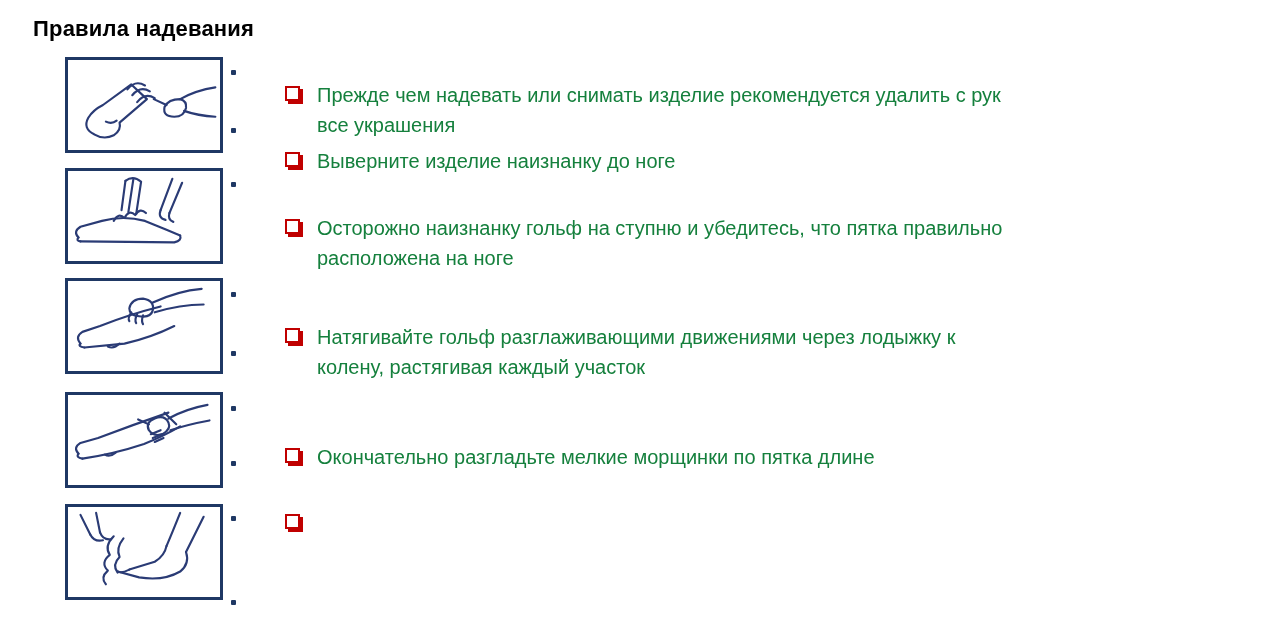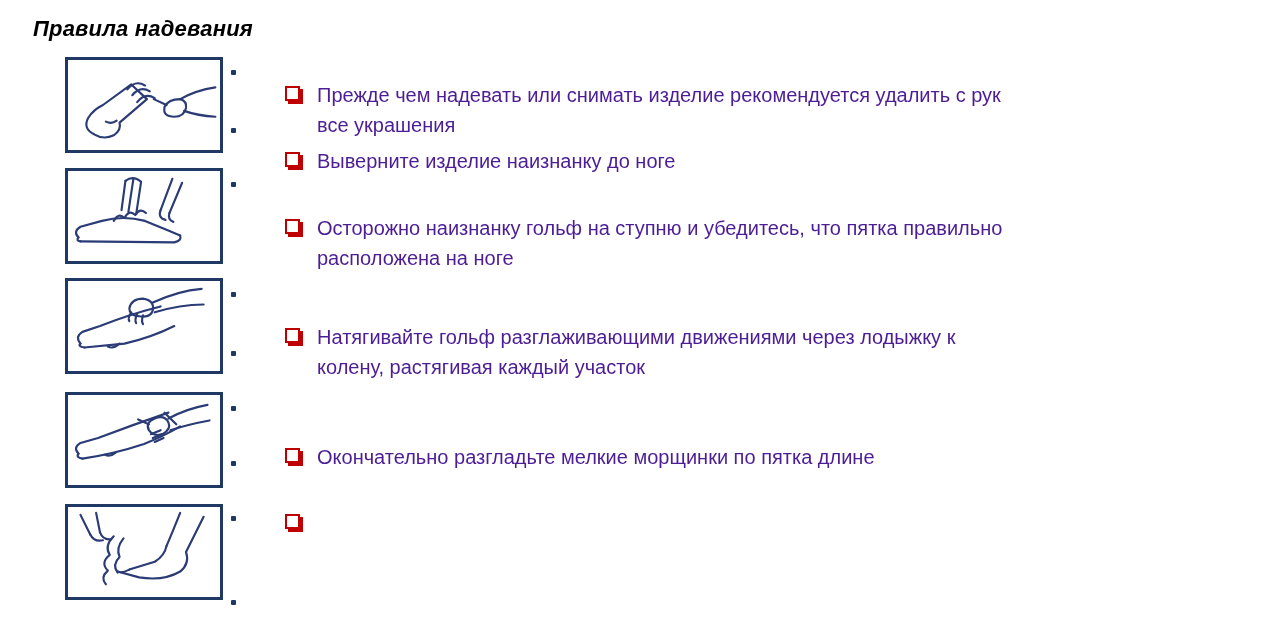--- a/index.html
+++ b/index.html
@@ -7,21 +7,20 @@
     position:relative;
     width:1264px;height:619px;
     background:#ffffff;
     font-family:"Liberation Sans", sans-serif;
     overflow:hidden;
   }
   .title{
     position:absolute;left:33px;top:16px;
     font-size:22px;font-weight:bold;color:#000000;
     letter-spacing:0.2px;
-    font-style:italic;
   }
   .img-box{
     position:absolute;left:65px;width:158px;height:96px;
     border:3px solid #1F3864;background:#ffffff;
     box-sizing:border-box;padding:2px;
   }
   .img-box svg{width:100%;height:100%;display:block;}
   .dot{
     position:absolute;left:231px;width:5px;height:5px;
     background:#1F3864;border-radius:1px;
@@ -30,21 +29,21 @@
     position:absolute;left:285px;width:930px;
     display:flex;gap:17px;align-items:flex-start;
   }
   .chk{
     flex:none;width:11px;height:11px;
     border:2.5px solid #C00000;background:#ffffff;
     box-shadow:3px 3px 0 #C00000;
     margin-top:6px;
   }
   .btxt{
-    font-size:20px;line-height:30px;color:#4c1d95;
+    font-size:20px;line-height:30px;color:#15803d;
     white-space:pre-line;
   }
 </style>
 </head>
 <body>
 
 <div class="slide">
 
   <div class="title">Правила надевания</div>
 

